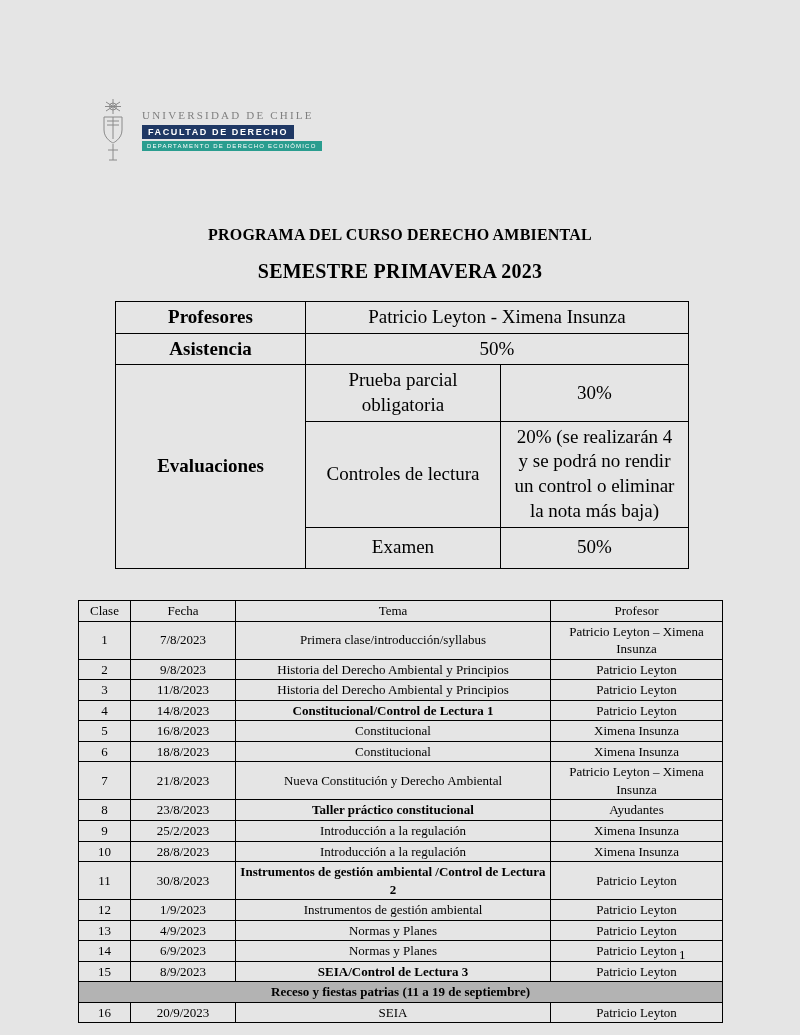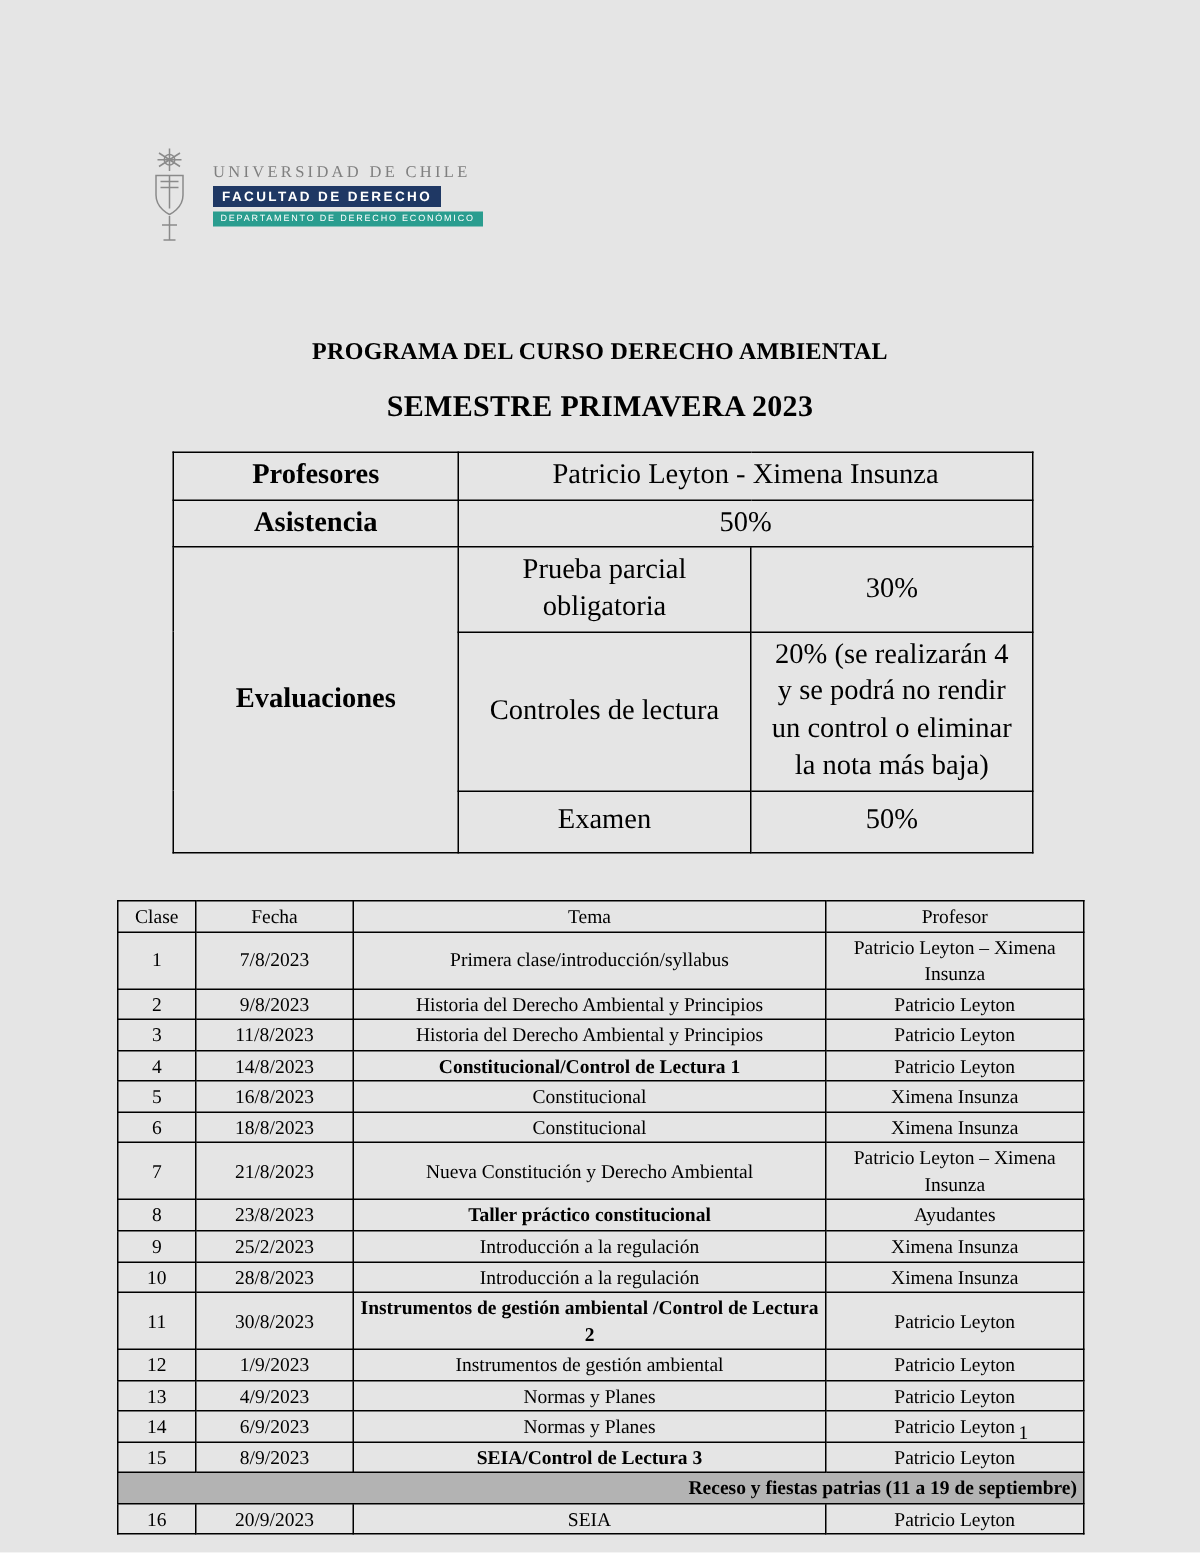--- a/index.html
+++ b/index.html
@@ -49,21 +49,21 @@
 
   
   .schedule-table { margin:31px 0 0 78px; width:644px; }
   .schedule-table th, .schedule-table td {
     border:1px solid #000; text-align:center; vertical-align:middle;
     font-size:13px; padding:1px 4px; line-height:1.35;
   }
   .schedule-table th { font-weight:normal; height:21px; font-size:13px; }
   .schedule-table td { height:20px; }
   .schedule-table td.banner {
-    background:var(--banner-bg,#b3b3b3); font-weight:bold;text-align:right;
+    background:var(--banner-bg,#b3b3b3); font-weight:bold;
   }
 
   
   .page-number { position:absolute; left:679px; top:947px; font-size:13px; }
 </style>
 </head>
 <body>
 
 <div class="page">
 

